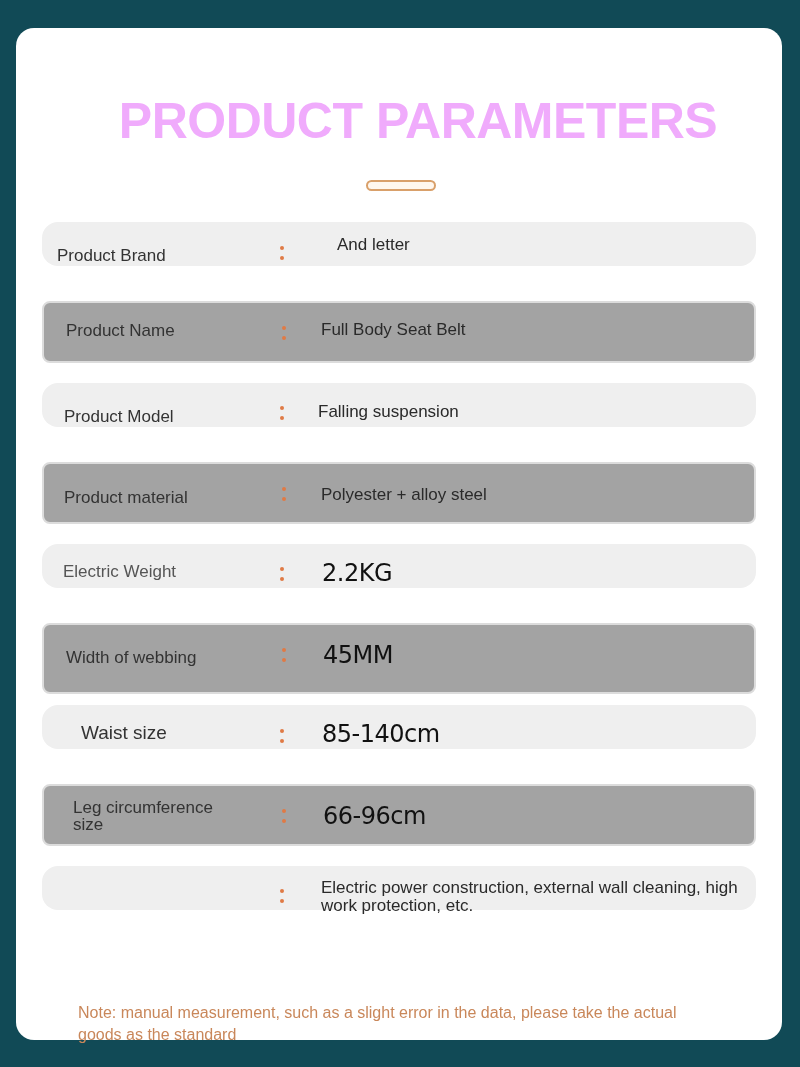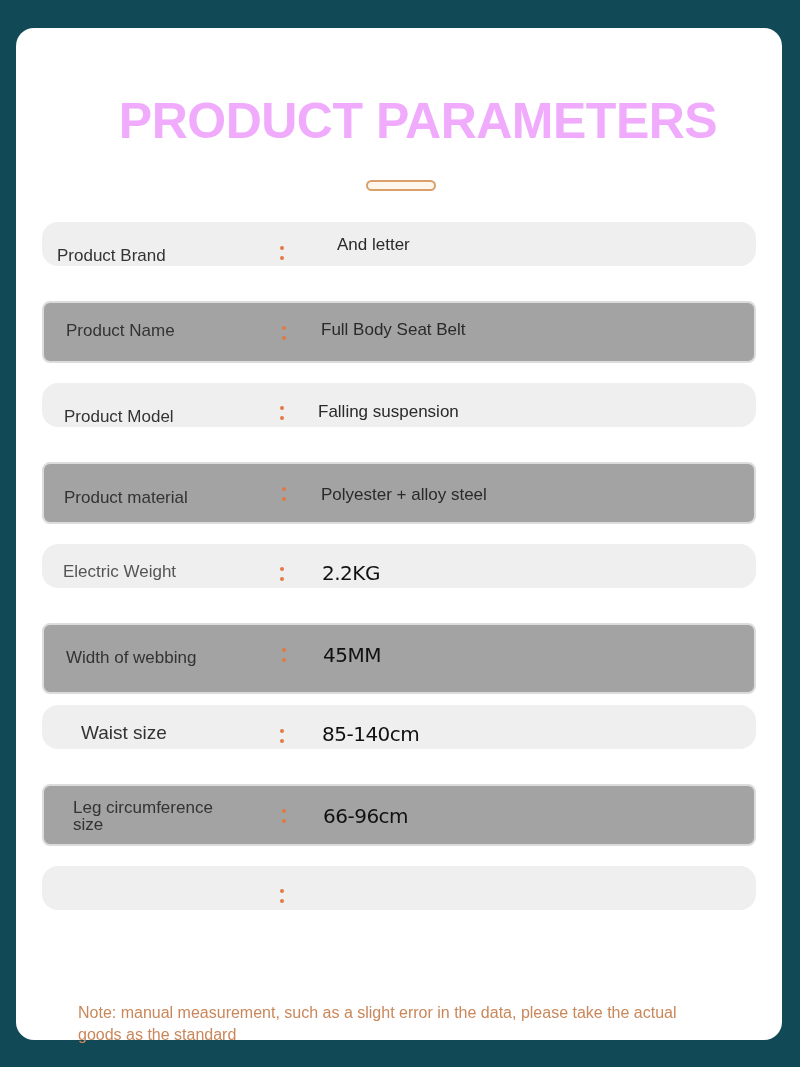--- a/index.html
+++ b/index.html
@@ -71,21 +71,21 @@
     .colon::after { top: 13px; }
     .value {
       position: absolute;
       left: 277px;
       font-size: 17px;
       color: #2a2a2a;
       line-height: 18px;
     }
     .value.big {
       font-family: "DejaVu Sans", sans-serif;
-      font-size: 20px;
+      font-size: 24px;
       color: #111111;
       letter-spacing: -0.5px;
       line-height: 24px;
       text-align: center;
     }
     .note {
       position: absolute;
       left: 78px; top: 958px;
       width: 640px;
       font-size: 16px;
@@ -145,15 +145,16 @@
 </div>
 
 <div class="row outlined" style="top:784px; height:62px;">
   <span class="label" style="left:29px; top:13px; width:170px; line-height:17px;">Leg circumference size</span>
   <span class="colon" style="top:20px;"></span>
   <span class="value big" style="left:279px; top:18px;">66-96cm</span>
 </div>
 
 <div class="row shaded" style="top:866px;">
   <span class="colon" style="top:20px;"></span>
+  <span class="value" style="left:279px; top:13px; width:425px; line-height:18px;">Electric power construction, external wall cleaning, high work protection, etc.</span>
 </div>
 
 <div class="note">Note: manual measurement, such as a slight error in the data, please take the actual goods as the standard</div>
 
 </body></html>

